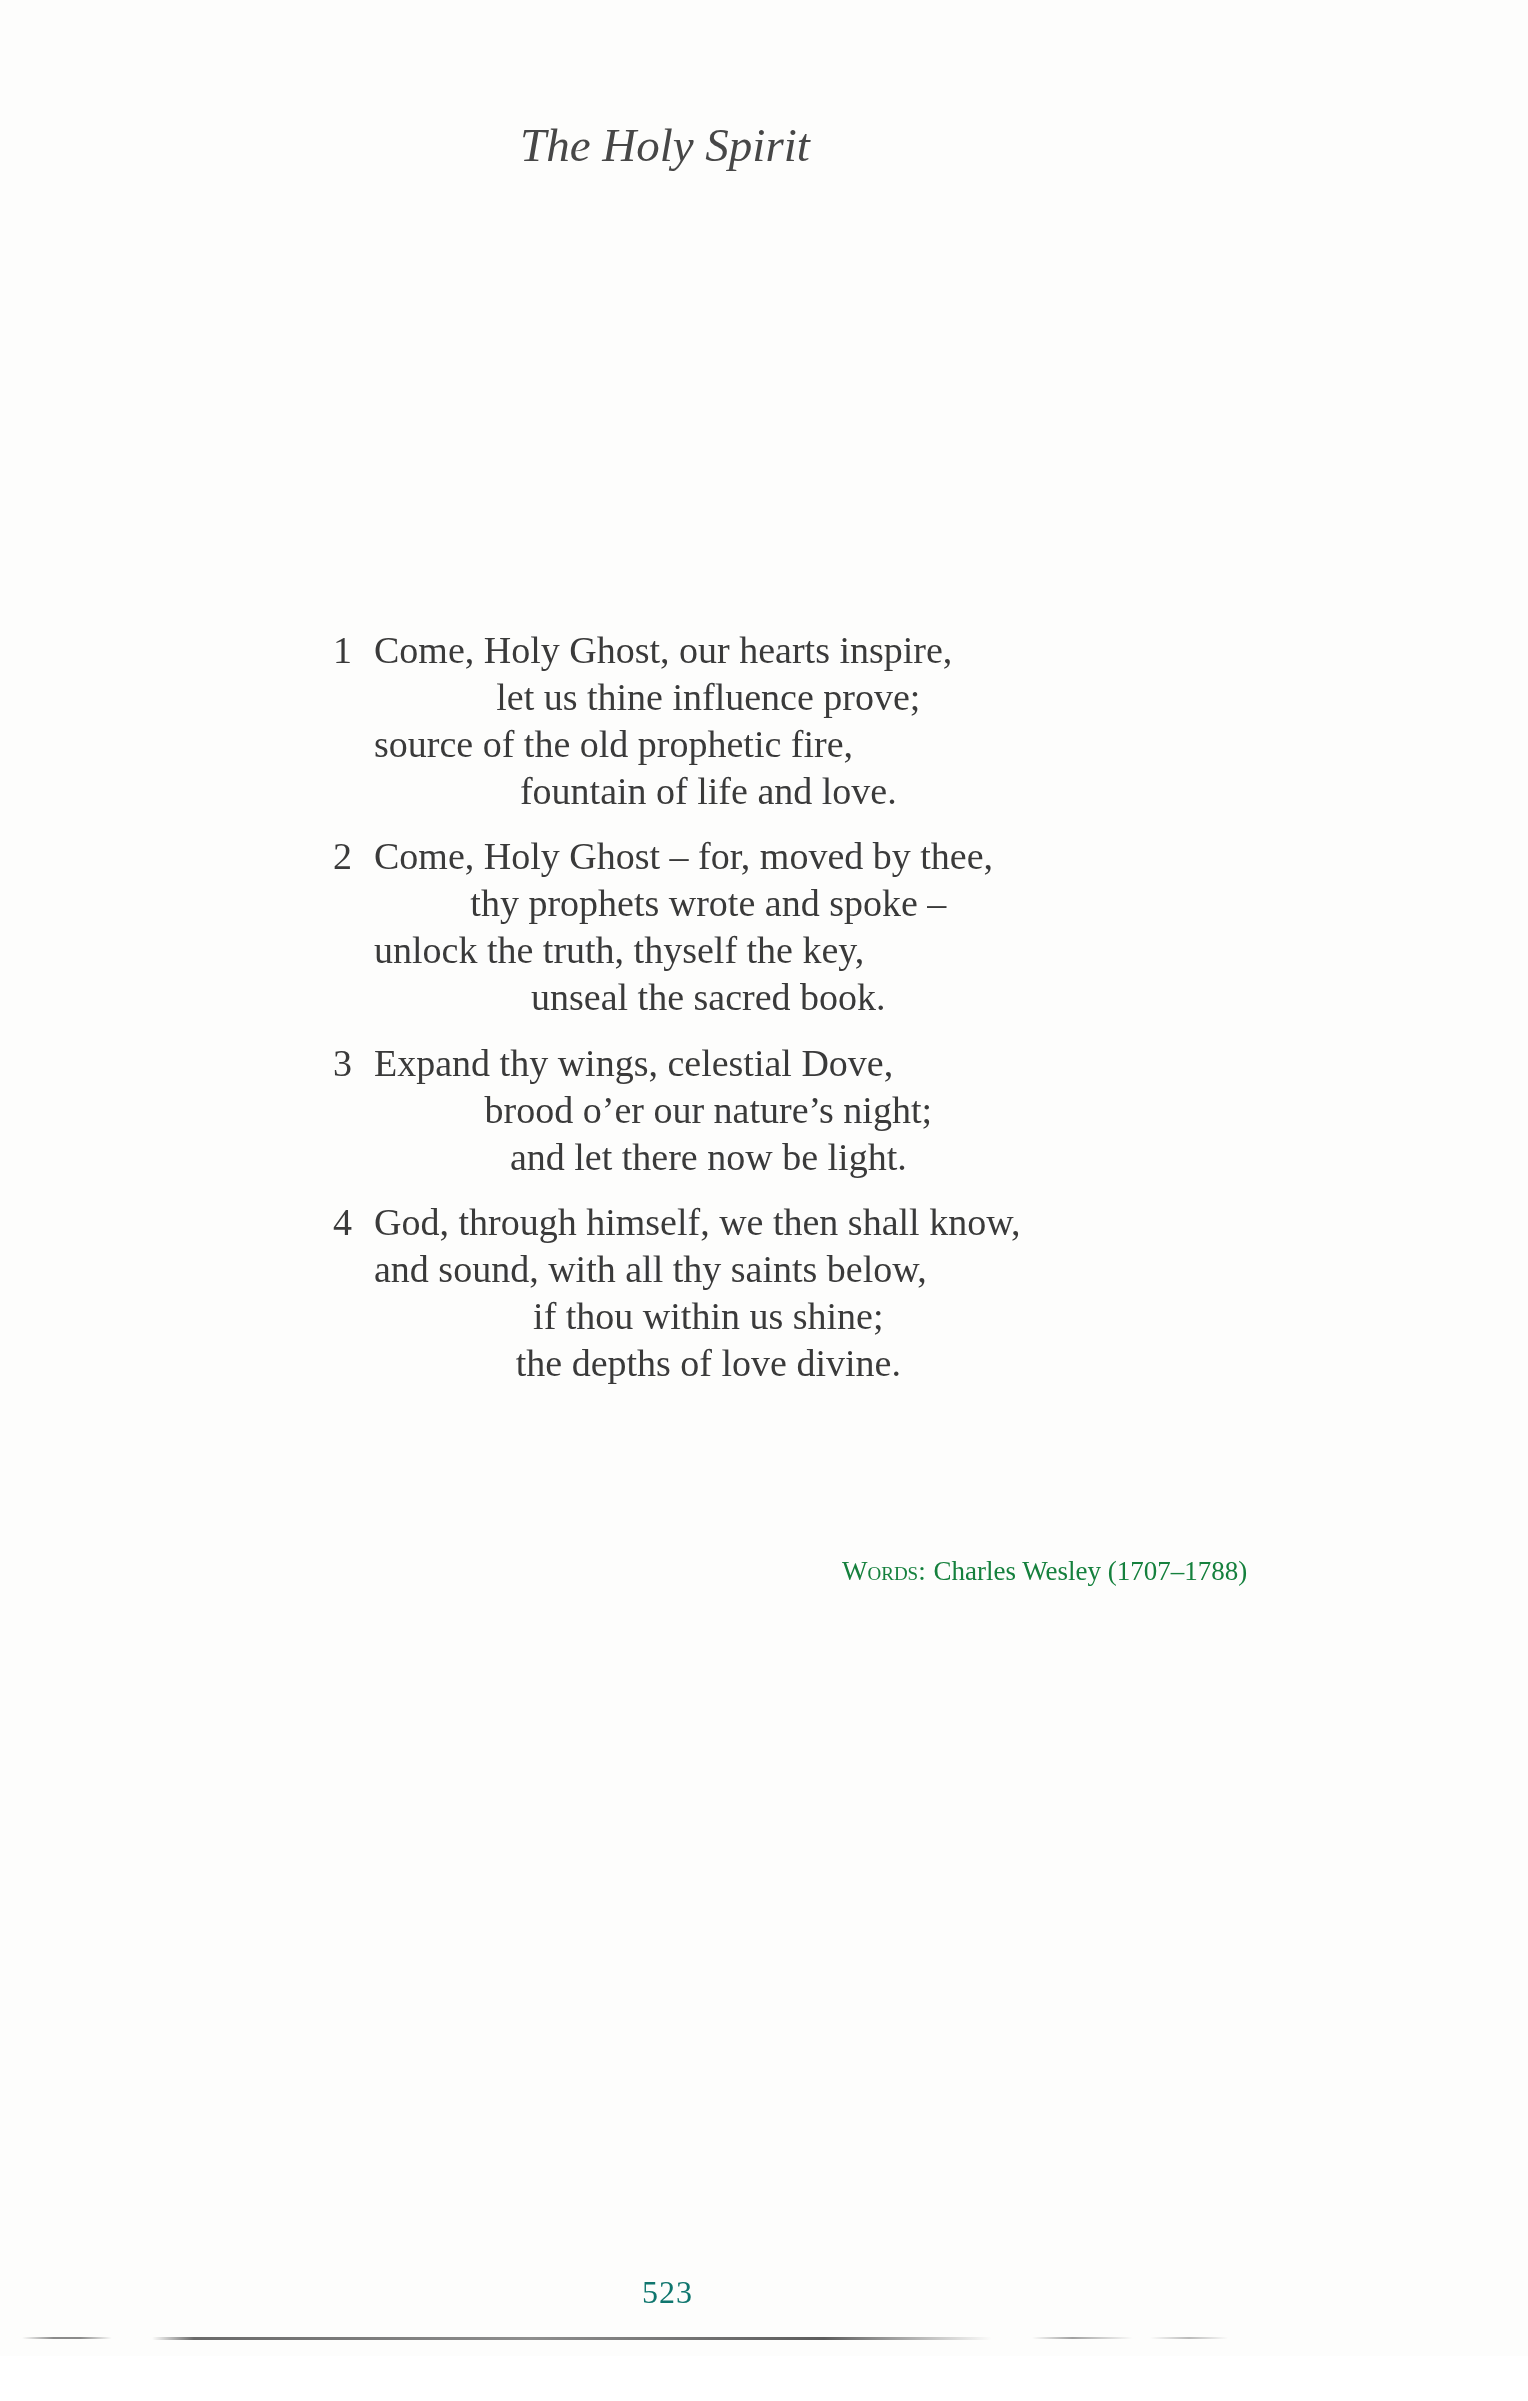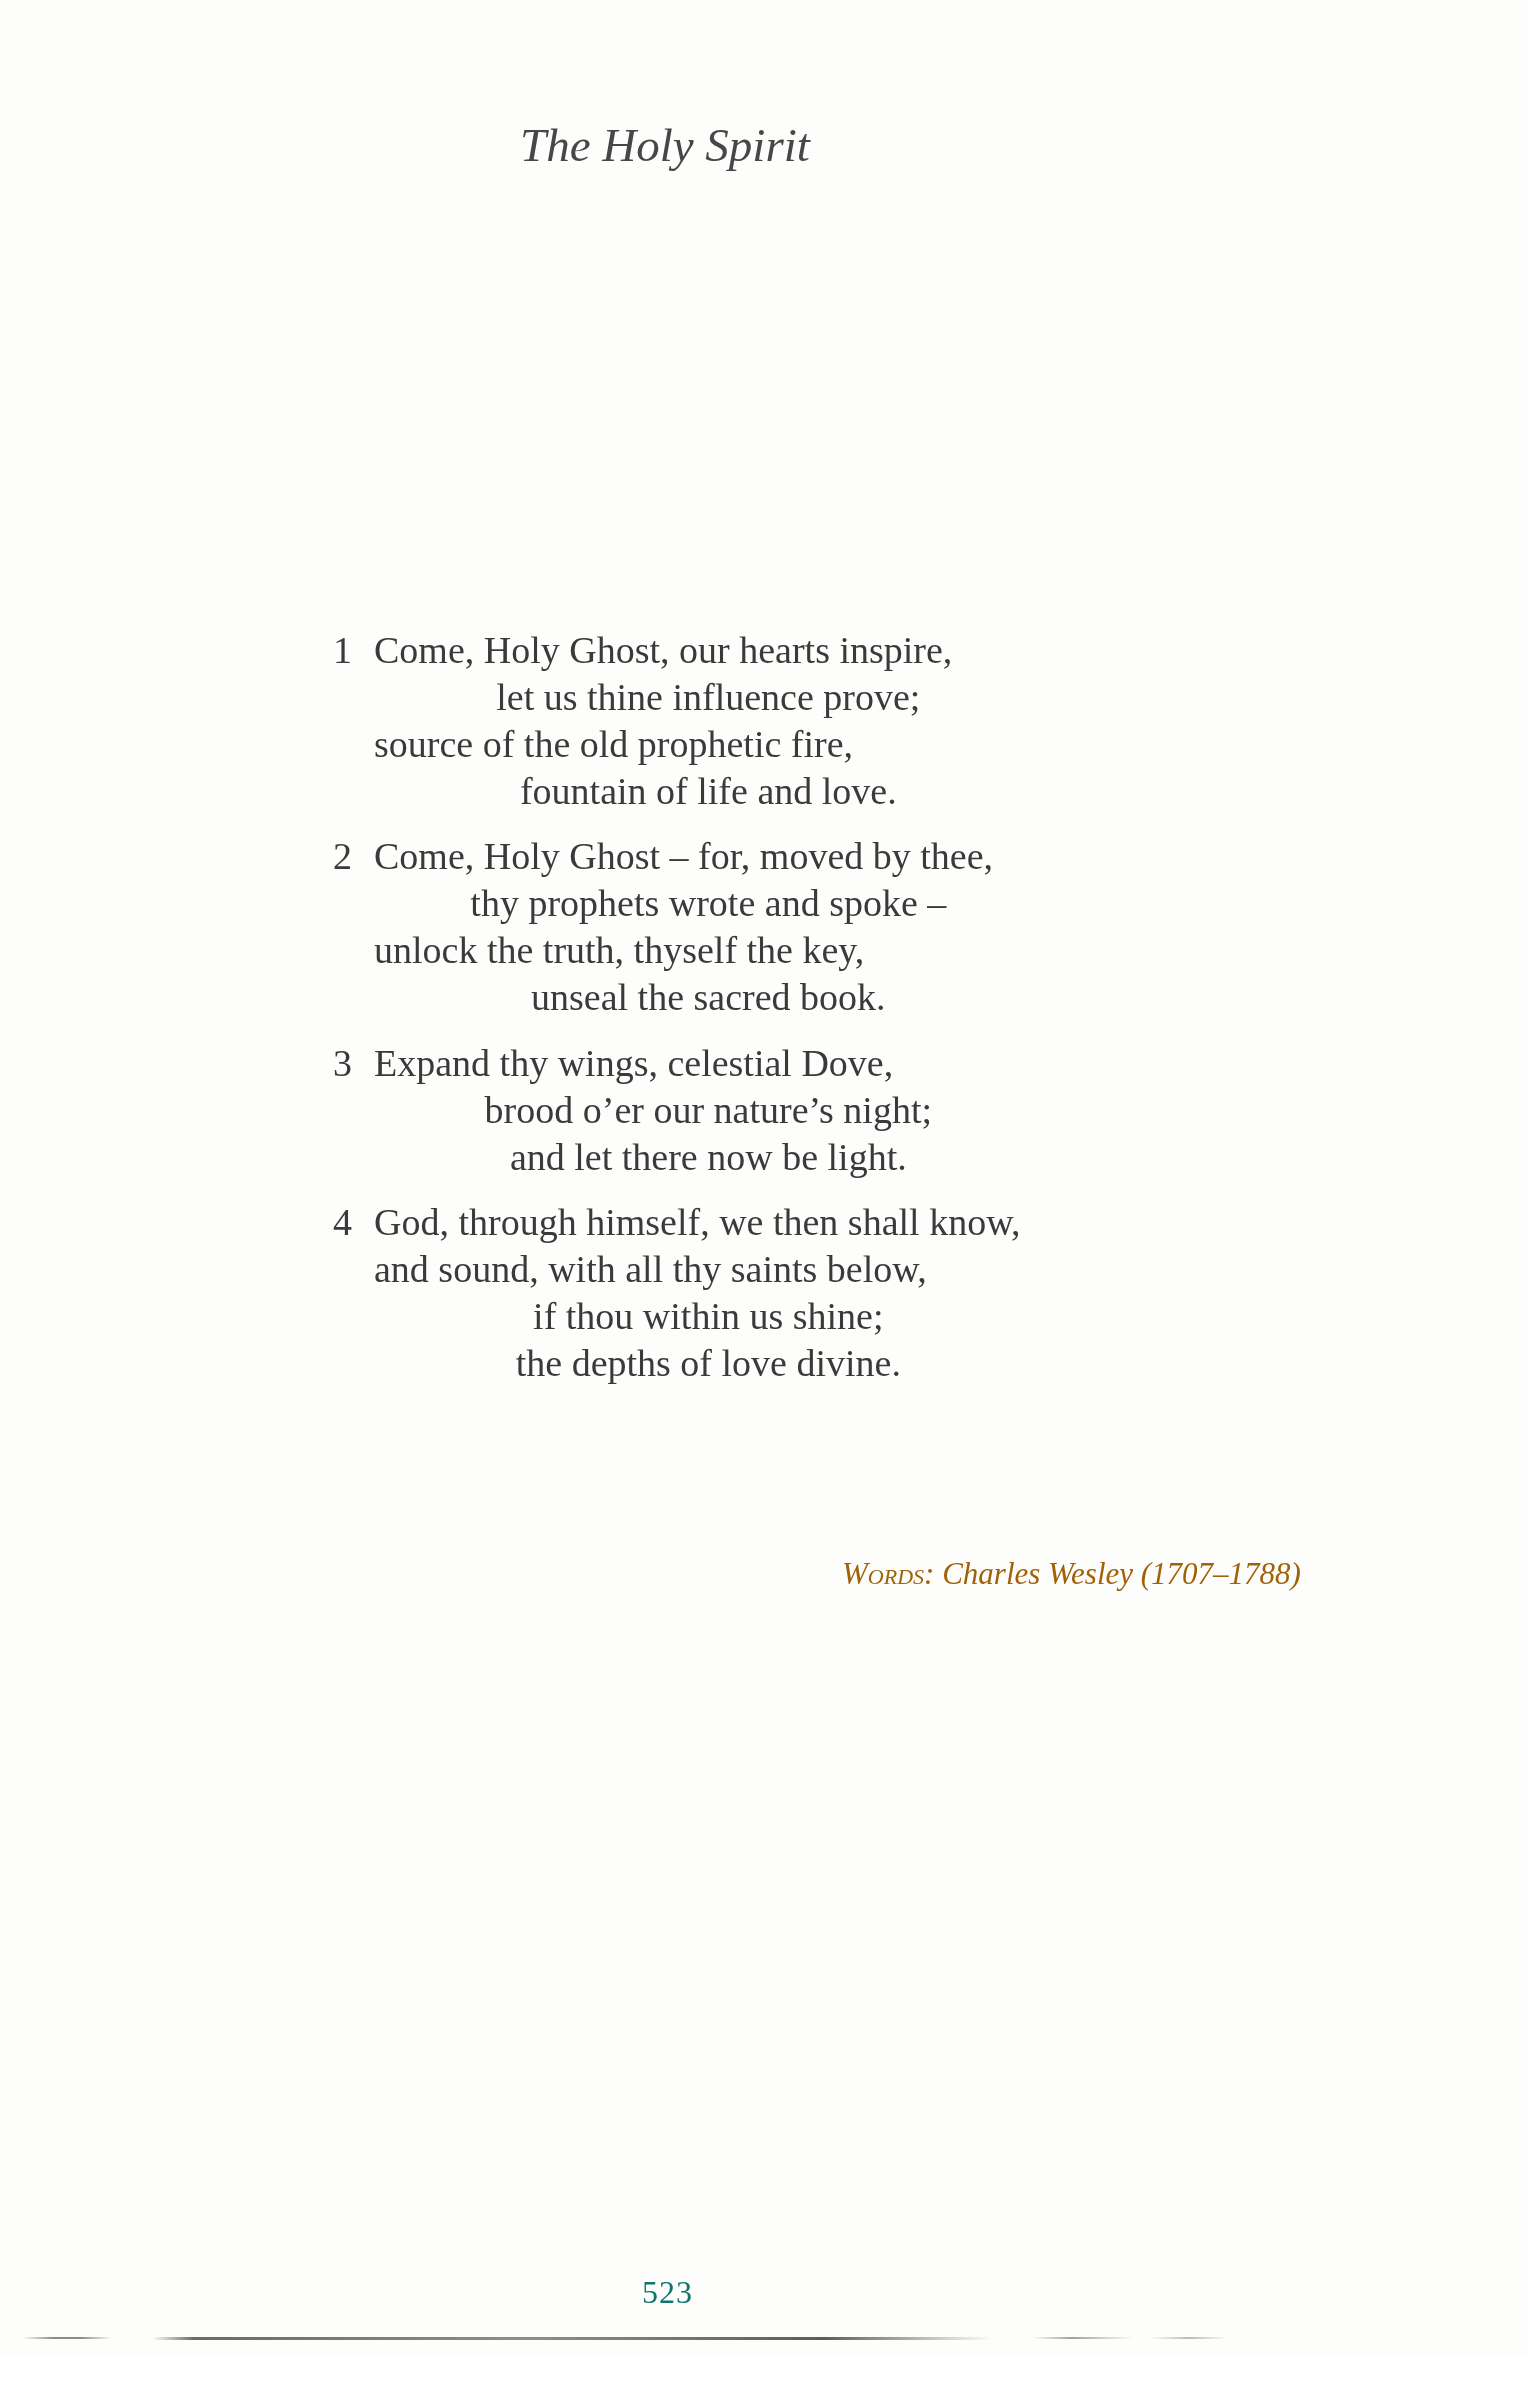--- a/index.html
+++ b/index.html
@@ -54,25 +54,24 @@
   .vline.indent {
     padding-left: 22px;
     text-align: center;
   }
 
   
   .attribution {
     position: absolute;
     left: 842px;
     top: 1556px;
-    font-size: 31px;
+    font-size: 27px;
     line-height: 1.15;
     white-space: nowrap;
-    color: #a16207;
-    font-style: italic;
+    color: #15803d;
   }
   .attr-label {
     font-variant: small-caps;
   }
   .attr-text {
     margin-left: 7.8px;
   }
 
   
   .page-number {

